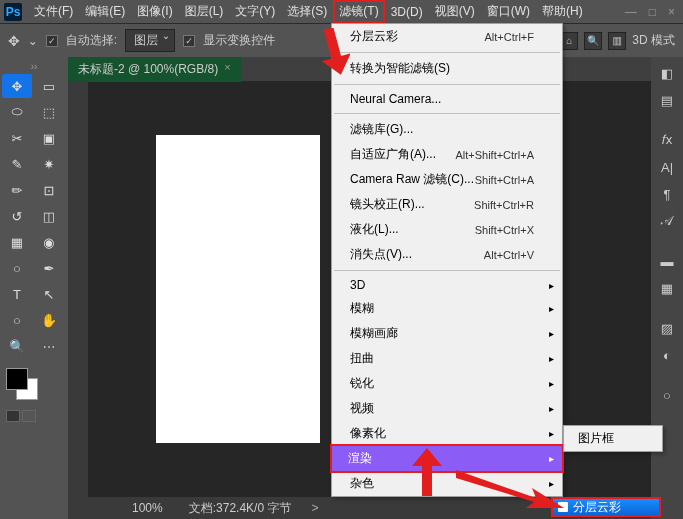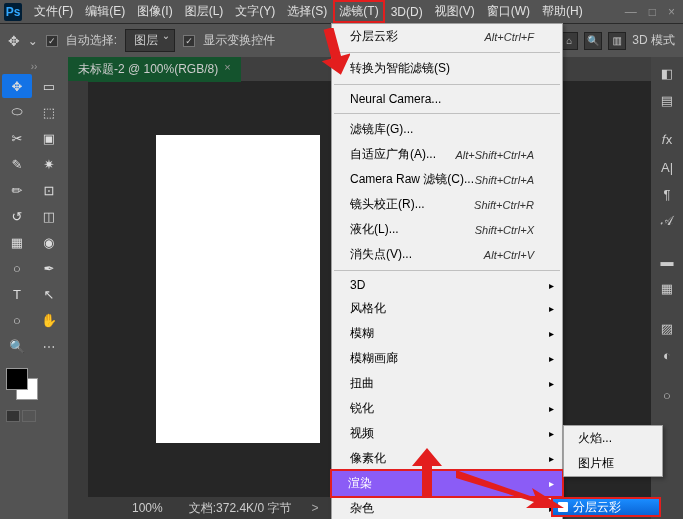--- a/index.html
+++ b/index.html
@@ -45,21 +45,21 @@
 
 .rpanel { width: 32px; background: #454545; display: flex; flex-direction: column; align-items: center; padding-top: 4px; gap: 3px; }
 .ricon { width: 24px; height: 24px; display: flex; align-items: center; justify-content: center; font-size: 13px; color: #ccc; }
 .rspacer { height: 10px; }
 
 
 .filtermenu { position: absolute; left: 331px; top: 23px; width: 232px; background: #f0f0f0; color: #000; border: 1px solid #a0a0a0; box-shadow: 2px 2px 4px rgba(0,0,0,0.3); z-index: 10; }
 .fitem { padding: 4px 28px 4px 18px; display: flex; justify-content: space-between; align-items: center; position: relative; }
 .sep { height: 1px; background: #c0c0c0; margin: 3px 2px; }
 .farrow::after { content: "▸"; position: absolute; right: 8px; font-size: 10px; }
-.shortcut { color: #333; font-size: 11px; font-style: italic; }
+.shortcut { color: #333; font-size: 11px; }
 .hl { background: #8b5cf6; color: #fff; border: 2px solid #e31e1e; margin: -2px; padding: 4px 26px 4px 16px; }
 .hl.farrow::after { color: #fff; }
 
 .submenu { position: absolute; left: 563px; top: 425px; width: 100px; background: #f0f0f0; color: #000; border: 1px solid #a0a0a0; z-index: 11; box-shadow: 2px 2px 4px rgba(0,0,0,0.3); }
 .subitem { padding: 4px 14px; }
 
 
 .arrow1 { position: absolute; left: 316px; top: 28px; z-index: 15; pointer-events: none; }
 .arrow2 { position: absolute; left: 408px; top: 448px; z-index: 15; pointer-events: none; }
 .arrow3 { position: absolute; left: 456px; top: 460px; z-index: 15; pointer-events: none; }
@@ -240,23 +240,20 @@
     </div>
   <div class="fitem">
       <span>消失点(V)...</span>
       <span class="shortcut">Alt+Ctrl+V</span>
     </div>
   <div class="sep"></div>
   <div class="fitem farrow">
       <span>3D</span>
     </div>
   <div class="fitem farrow">
-      <span>风格化</span>
-    </div>
-  <div class="fitem farrow">
       <span>模糊</span>
     </div>
   <div class="fitem farrow">
       <span>模糊画廊</span>
     </div>
   <div class="fitem farrow">
       <span>扭曲</span>
     </div>
   <div class="fitem farrow">
       <span>锐化</span>
@@ -270,21 +267,20 @@
   <div class="fitem farrow hl">
       <span>渲染</span>
     </div>
   <div class="fitem farrow">
       <span>杂色</span>
     </div>
 
 </div>
 
 <div class="submenu">
-  <div class="subitem">火焰...</div>
   <div class="subitem">图片框</div>
 </div>
 
 <div class="finalbtn">
   <span>分层云彩</span>
 </div>
 
 <svg class="arrow1" width="34" height="50">
     <polygon points="14,0 24,0 24,30 34,30 19,48 4,30 14,30" fill="#e31e1e" transform="rotate(-15 17 25)"></polygon>
   </svg>

